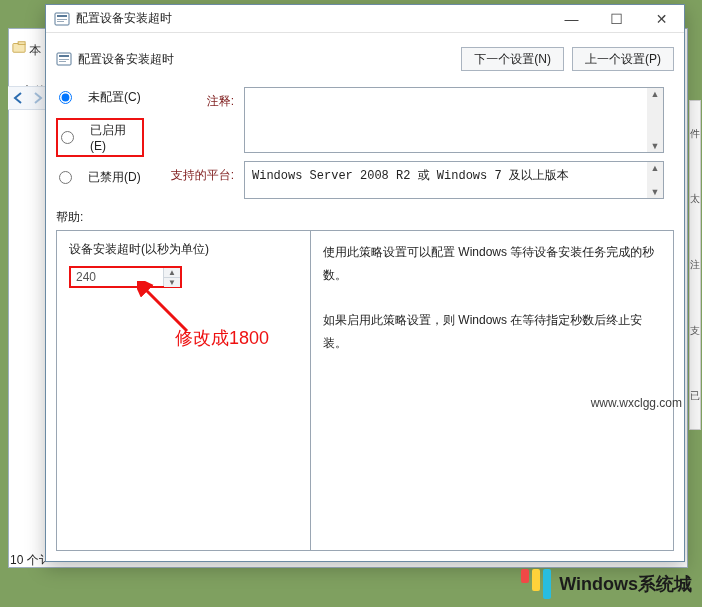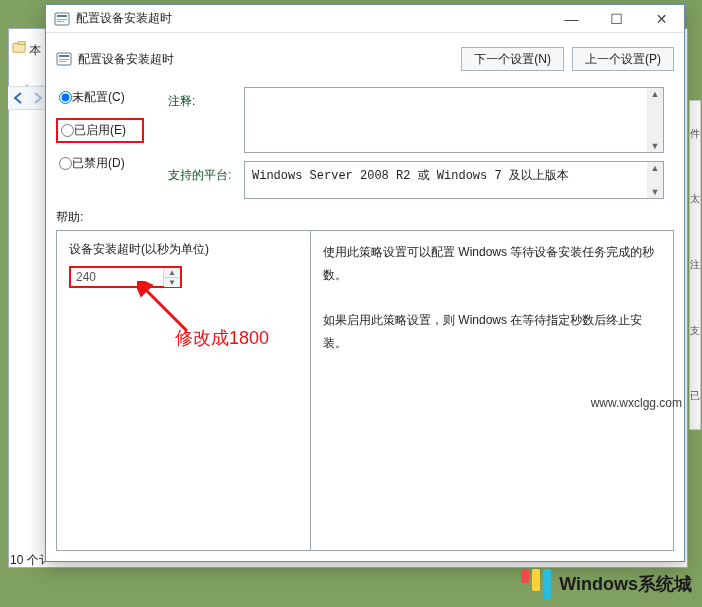--- a/index.html
+++ b/index.html
@@ -77,29 +77,29 @@
     font-size: 12px; color: #222;
     display: flex; align-items: center;
   }
 
   .state-row {
     display: flex; gap: 14px;
     padding: 2px 10px 0 10px;
   }
   .state-col { width: 88px; display: flex; flex-direction: column; gap: 10px; }
   .radio {
-    display: flex; align-items: center; gap: 0;
+    display: flex; align-items: center; gap: 16px;
     font-size: 12px; color: #222; padding: 2px 3px;
   }
   .radio input { margin: 0; }
   .comment-row, .platform-row {
     display: flex; gap: 10px; padding: 0 10px; align-items: flex-start;
   }
   .row-label {
-    width: 66px; font-size: 12px; color: #14532d;
+    width: 66px; text-align: right; font-size: 12px; color: #7f1d1d;
     padding-top: 6px;
   }
   .sunken {
     flex: 1; border: 1px solid #9aa6b3;
     background: #fff; position: relative;
   }
   .sunken.comment { height: 66px; }
   .sunken.platform { height: 38px; }
   .sunken .txt { padding: 5px 7px; font-size: 12px; color: #222; font-family: Liberation Mono, monospace; }
   .sunken .vscroll {

